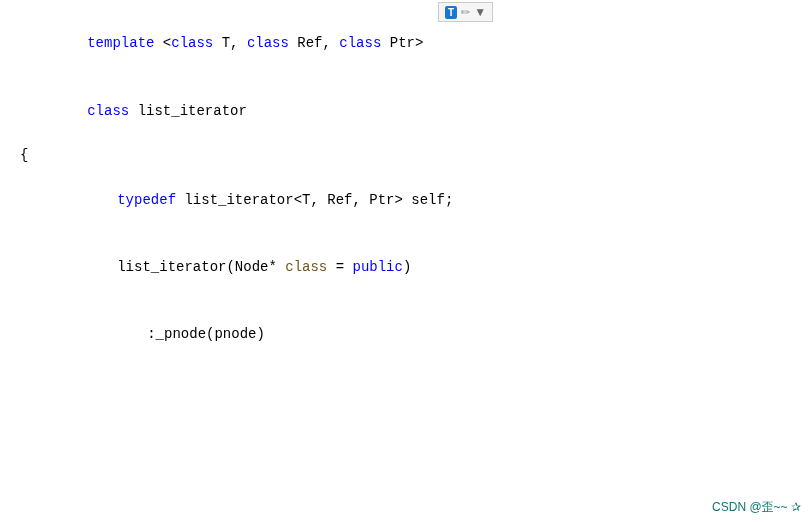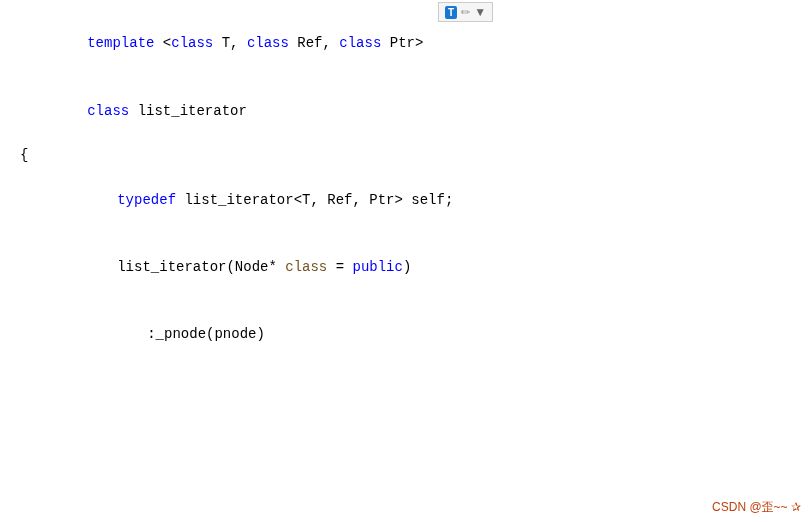--- a/index.html
+++ b/index.html
@@ -74,21 +74,21 @@
       font-size: 11px;
     }
 
     
     .watermark {
       position: absolute;
       bottom: 6px;
       right: 8px;
       font-family: 'Microsoft YaHei', sans-serif;
       font-size: 12px;
-      color: #c2410c;
+      color: #0f766e;
     }
 
     .line-content {
       position: relative;
       z-index: 2;
     }
   </style>
 </head>
 <body>
 

